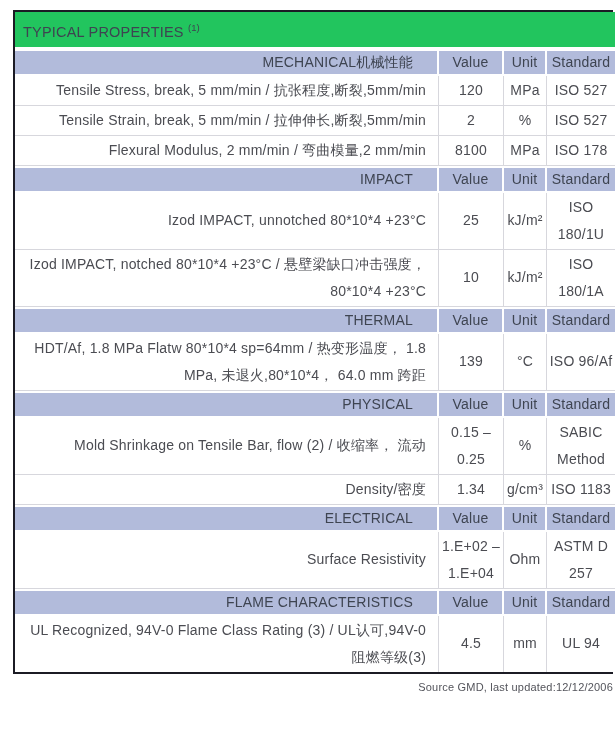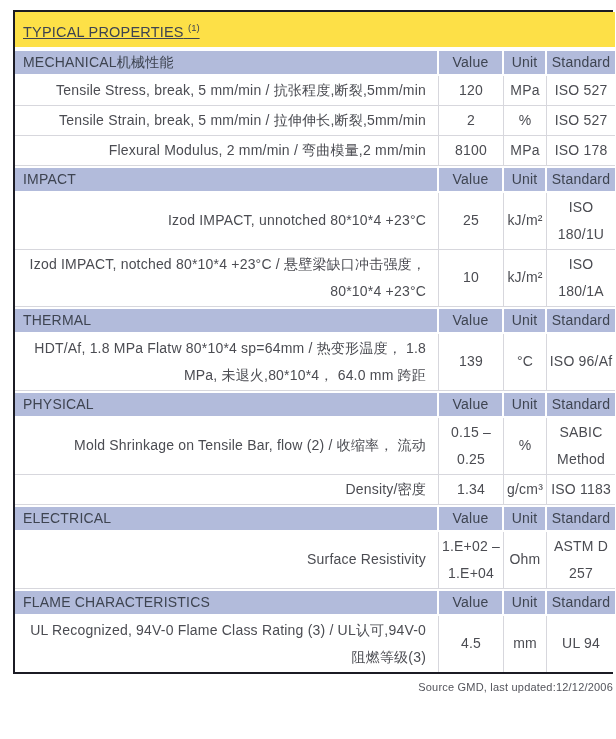--- a/index.html
+++ b/index.html
@@ -43,34 +43,34 @@
   tr.row td.val,tr.row td.unit{border-right:1px solid #d7d7dd;}
   tr.row:last-child td{border-bottom:none;}
   
   tr.band td{
     background:#b2bbdb;
     color:#3e4451;
     border-top:2px solid #ffffff;
     border-bottom:2px solid #ffffff;
     line-height:21px;
     height:21px;
-    padding:1px 14px 1px 8px;
+    padding:1px 24px 1px 8px;
+    text-align:right;
   }
   tr.band td.c{text-align:center;padding:1px 2px;}
   tr.band td.prop,tr.band td.val,tr.band td.unit{border-right:2px solid #ffffff;}
   
   tr.title td{
-    background:#fde047;
+    background:#22c55e;
     color:#3e4451;
     border-bottom:2px solid #ffffff;
     line-height:22px;
     height:22px;
     padding:5px 6px 4px 8px;
     font-size:14.5px;
-    text-decoration:underline;
   }
   tr.title sup{font-size:9.5px;letter-spacing:0;}
   .footer-note{
     width:600px;
     margin:7px 0 0 13px;
     text-align:right;
     font-size:11px;
     color:#53545b;
     letter-spacing:0.2px;
   }

